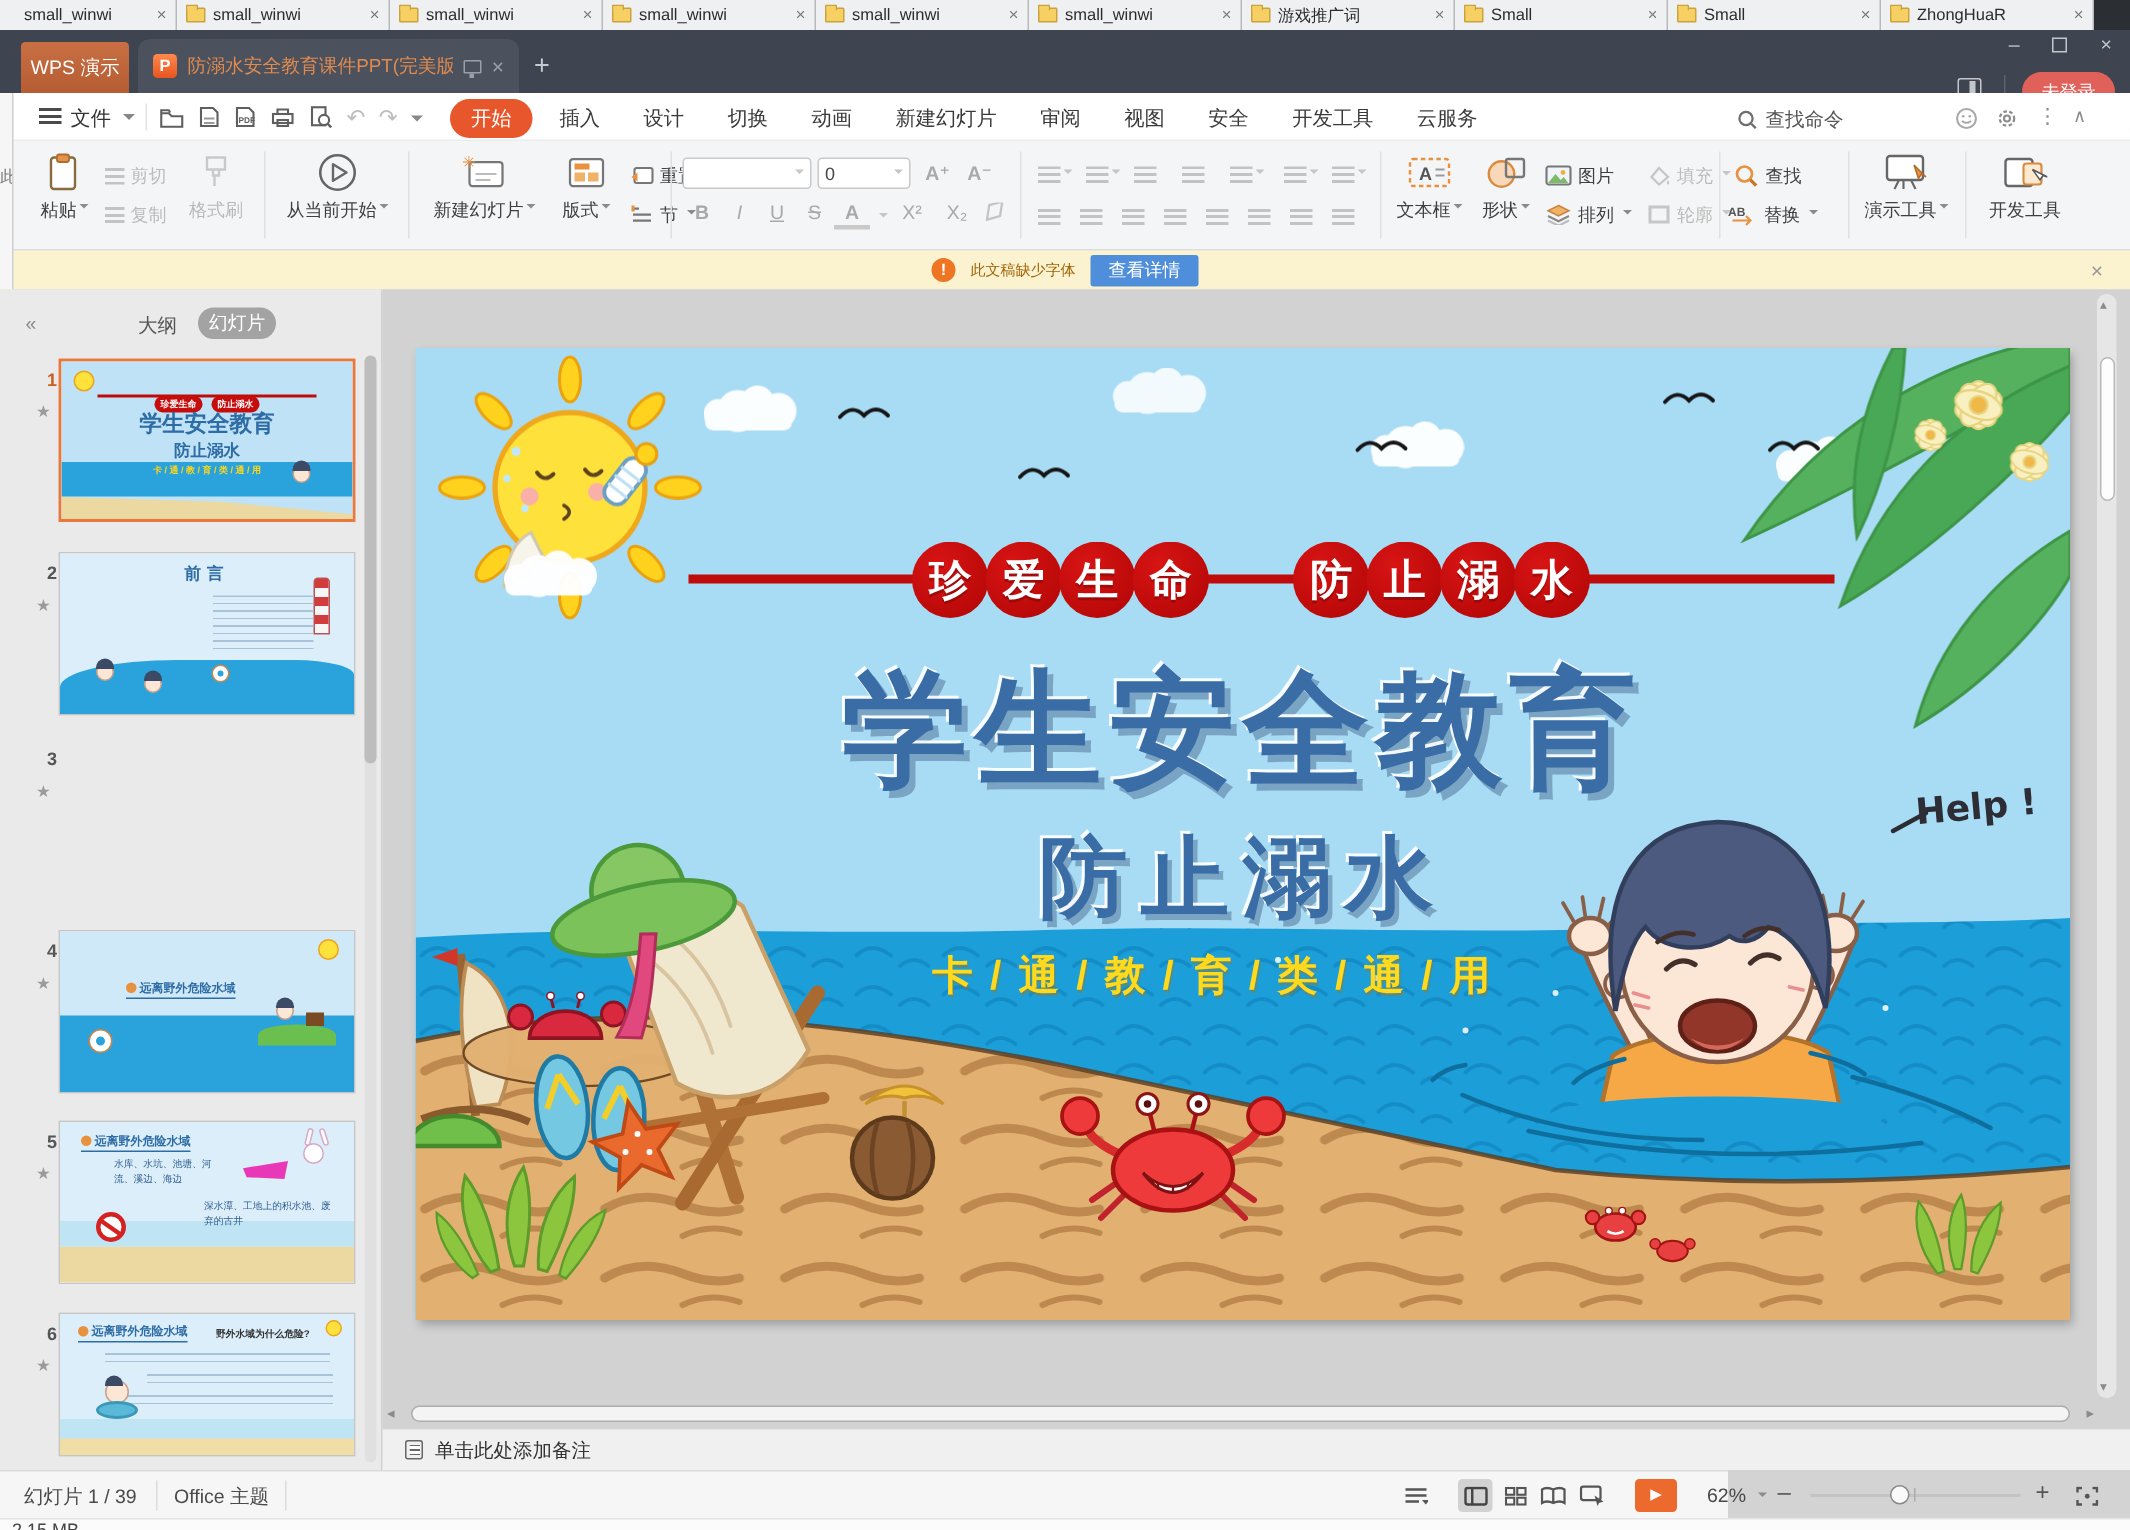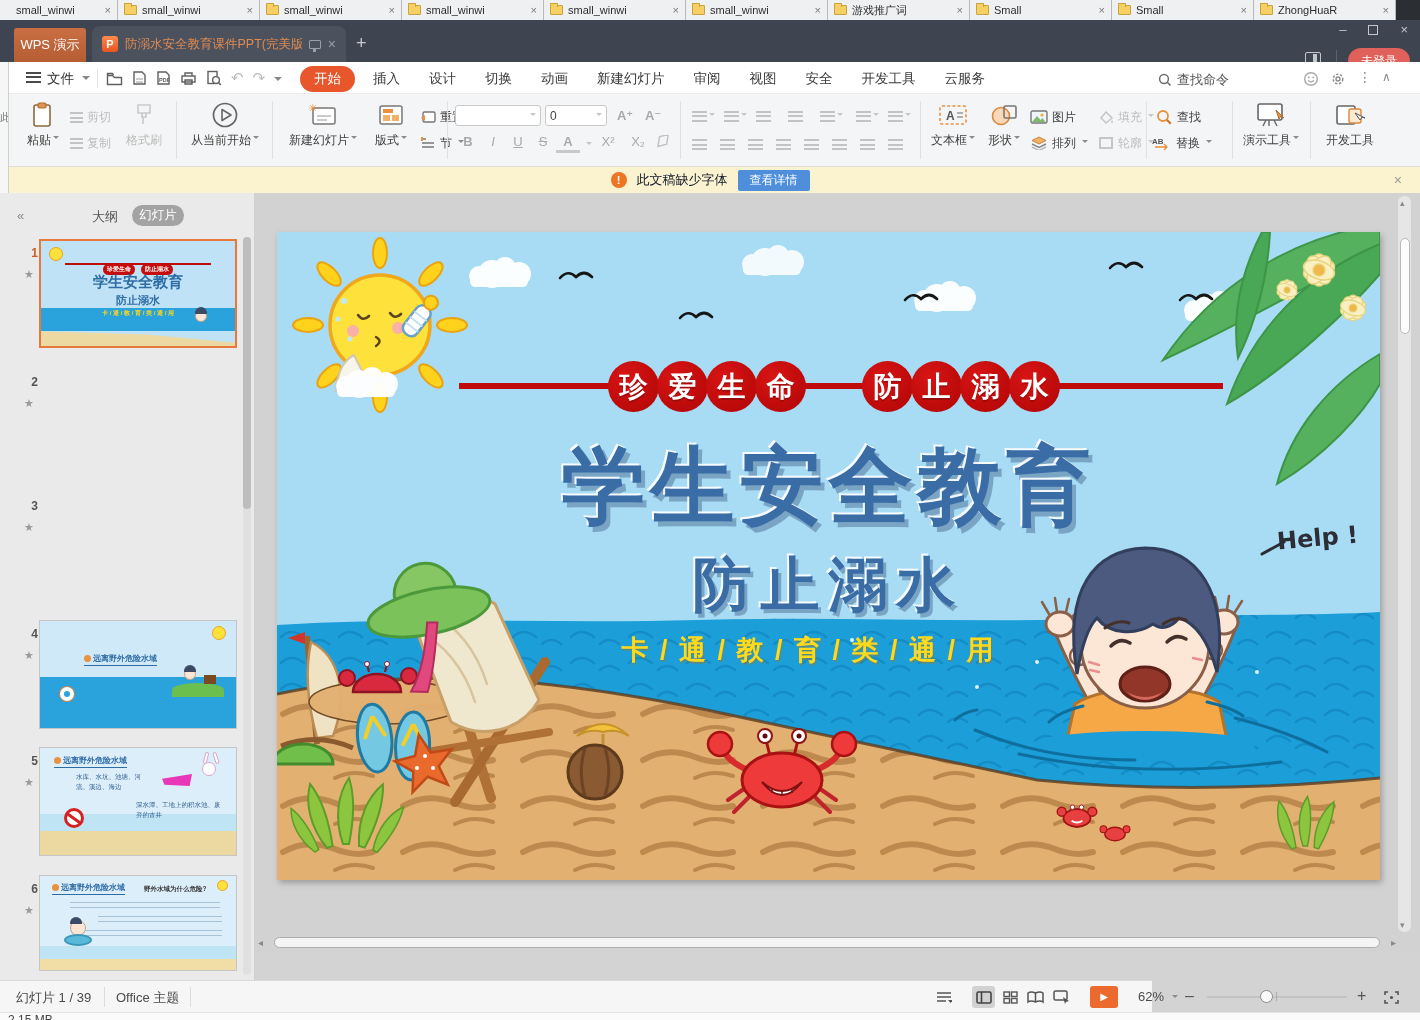--- a/index.html
+++ b/index.html
@@ -63,21 +63,21 @@
 .smallbtn.dis{color:#bcbcbc}
 .combo{position:absolute;top:11px;height:21px;background:#fff;border:1px solid #c9c9c9;border-radius:3px;font-size:12px;color:#444;display:flex;align-items:center;padding:0 4px;justify-content:space-between}
 .fbtn{position:absolute;top:37px;height:22px;text-align:center;font-size:13px;color:#a9a9a9;line-height:22px}
 .fbtn b{font-weight:bold}
 .li-ic{display:inline-block;width:15px;height:11px;background:repeating-linear-gradient(#c3c3c3 0 2px,transparent 2px 4.5px)}
 .pgcell{position:absolute;height:20px;display:flex;align-items:center}
 
 
 .warnbar{left:0;top:167px;width:1420px;height:26px;background:#fbf3cf;display:flex;align-items:center;justify-content:center;gap:10px}
 .warn-ic{width:16px;height:16px;border-radius:50%;background:#ed7524;color:#fff;font-weight:bold;font-size:11px;text-align:center;line-height:16px}
-.warn-txt{font-size:13px;color:#0f172a}
+.warn-txt{font-size:10px;color:#a16207}
 .warn-btn{background:#4f8edb;color:#fff;font-size:12px;padding:2px 12px;border-radius:2px}
 .warn-close{position:absolute;right:18px;color:#999;font-size:14px}
 
 
 .sidebar{left:0;top:193px;width:255px;height:787px;background:#eaeaea;border-right:1px solid #d0d0d0}
 .sb-collapse{left:17px;top:15px;color:#8a8a8a;font-size:13px}
 .sb-outline{left:92px;top:15px;font-size:13px;color:#555}
 .sb-pill{left:132px;top:12px;width:52px;height:21px;background:#a3a3a3;border-radius:11px;color:#fff;font-size:12.5px;text-align:center;line-height:21px}
 .sb-scroll{left:243px;top:44px;width:8px;height:738px;background:#e0e0e0;border-radius:4px}
 .sb-thumbtrack{left:0;top:4px;width:8px;height:272px;background:#bdbdbd;border-radius:4px}
@@ -556,20 +556,31 @@
         </div>
         <div class="t-title" style="left:0;right:0;top:32px;text-align:center;font-size:15px">学生安全教育</div>
         <div class="t-title" style="left:0;right:0;top:52px;text-align:center;font-size:11px">防止溺水</div>
         <div style="position:absolute;left:0;right:0;top:68px;text-align:center;font-size:6px;font-weight:bold;color:#ffd718">卡 / 通 / 教 / 育 / 类 / 通 / 用</div>
         <div class="t-boy" style="right:28px;top:66%"></div>
       </div>
     </div>
 
     <span class="tnum" style="top:182px">2</span>
     <span class="tstar" style="top:204px">★</span>
+    <div class="thumb" style="top:175px">
+      <div class="th-rel" style="background:#dceefa">
+        <div class="t-title" style="left:0;right:0;top:6px;text-align:center;font-size:11px;letter-spacing:4px">前言</div>
+        <div class="t-lh" style="right:16px;top:16px"></div>
+        <div class="t-lines" style="left:52%;top:26%;width:34%;height:36%"></div>
+        <div class="t-sea" style="top:66%;height:34%;border-radius:40% 20% 0 0/18px 10px 0 0"></div>
+        <div class="t-boy" style="left:24px;top:68%"></div>
+        <div class="t-boy" style="left:56px;top:76%"></div>
+        <div class="t-ring" style="left:52%;top:70%;width:10px;height:10px;border-width:3px"></div>
+      </div>
+    </div>
 
     <span class="tnum" style="top:306px">3</span>
     <span class="tstar" style="top:328px">★</span>
 
     <span class="tnum" style="top:434px">4</span>
     <span class="tstar" style="top:456px">★</span>
     <div class="thumb" style="top:427px">
       <div class="th-rel" style="background:#cfe9f8">
         <div class="t-sea" style="top:52%;height:48%"></div>
         <div class="t-sun" style="right:10px;top:5px"></div>
@@ -887,20 +898,24 @@
     <div class="vthumb"></div>
     <span class="varr" style="top:2px">▴</span>
     <span class="varr" style="bottom:2px">▾</span>
   </div>
   <div class="hscroll abs">
     <span class="harr">◂</span>
     <div class="hthumb"></div>
     <span class="harr" style="text-align:right">▸</span>
   </div>
 
+  <div class="notesbar abs">
+    <span class="note-ic"></span>
+    <span class="notes-txt">单击此处添加备注</span>
+  </div>
 
   <div class="statusbar abs">
     <span class="abs" style="left:16px;top:8px">幻灯片 1 / 39</span>
     <span class="st-div" style="left:104px"></span>
     <span class="abs" style="left:116px;top:8px">Office 主题</span>
     <span class="st-div" style="left:190px"></span>
 
     <span class="viewbtn" style="left:932px">
         <svg width="16" height="13">
           <path d="M1 2h14M1 6h14M1 10h9" stroke="#555" stroke-width="1.7"></path>

